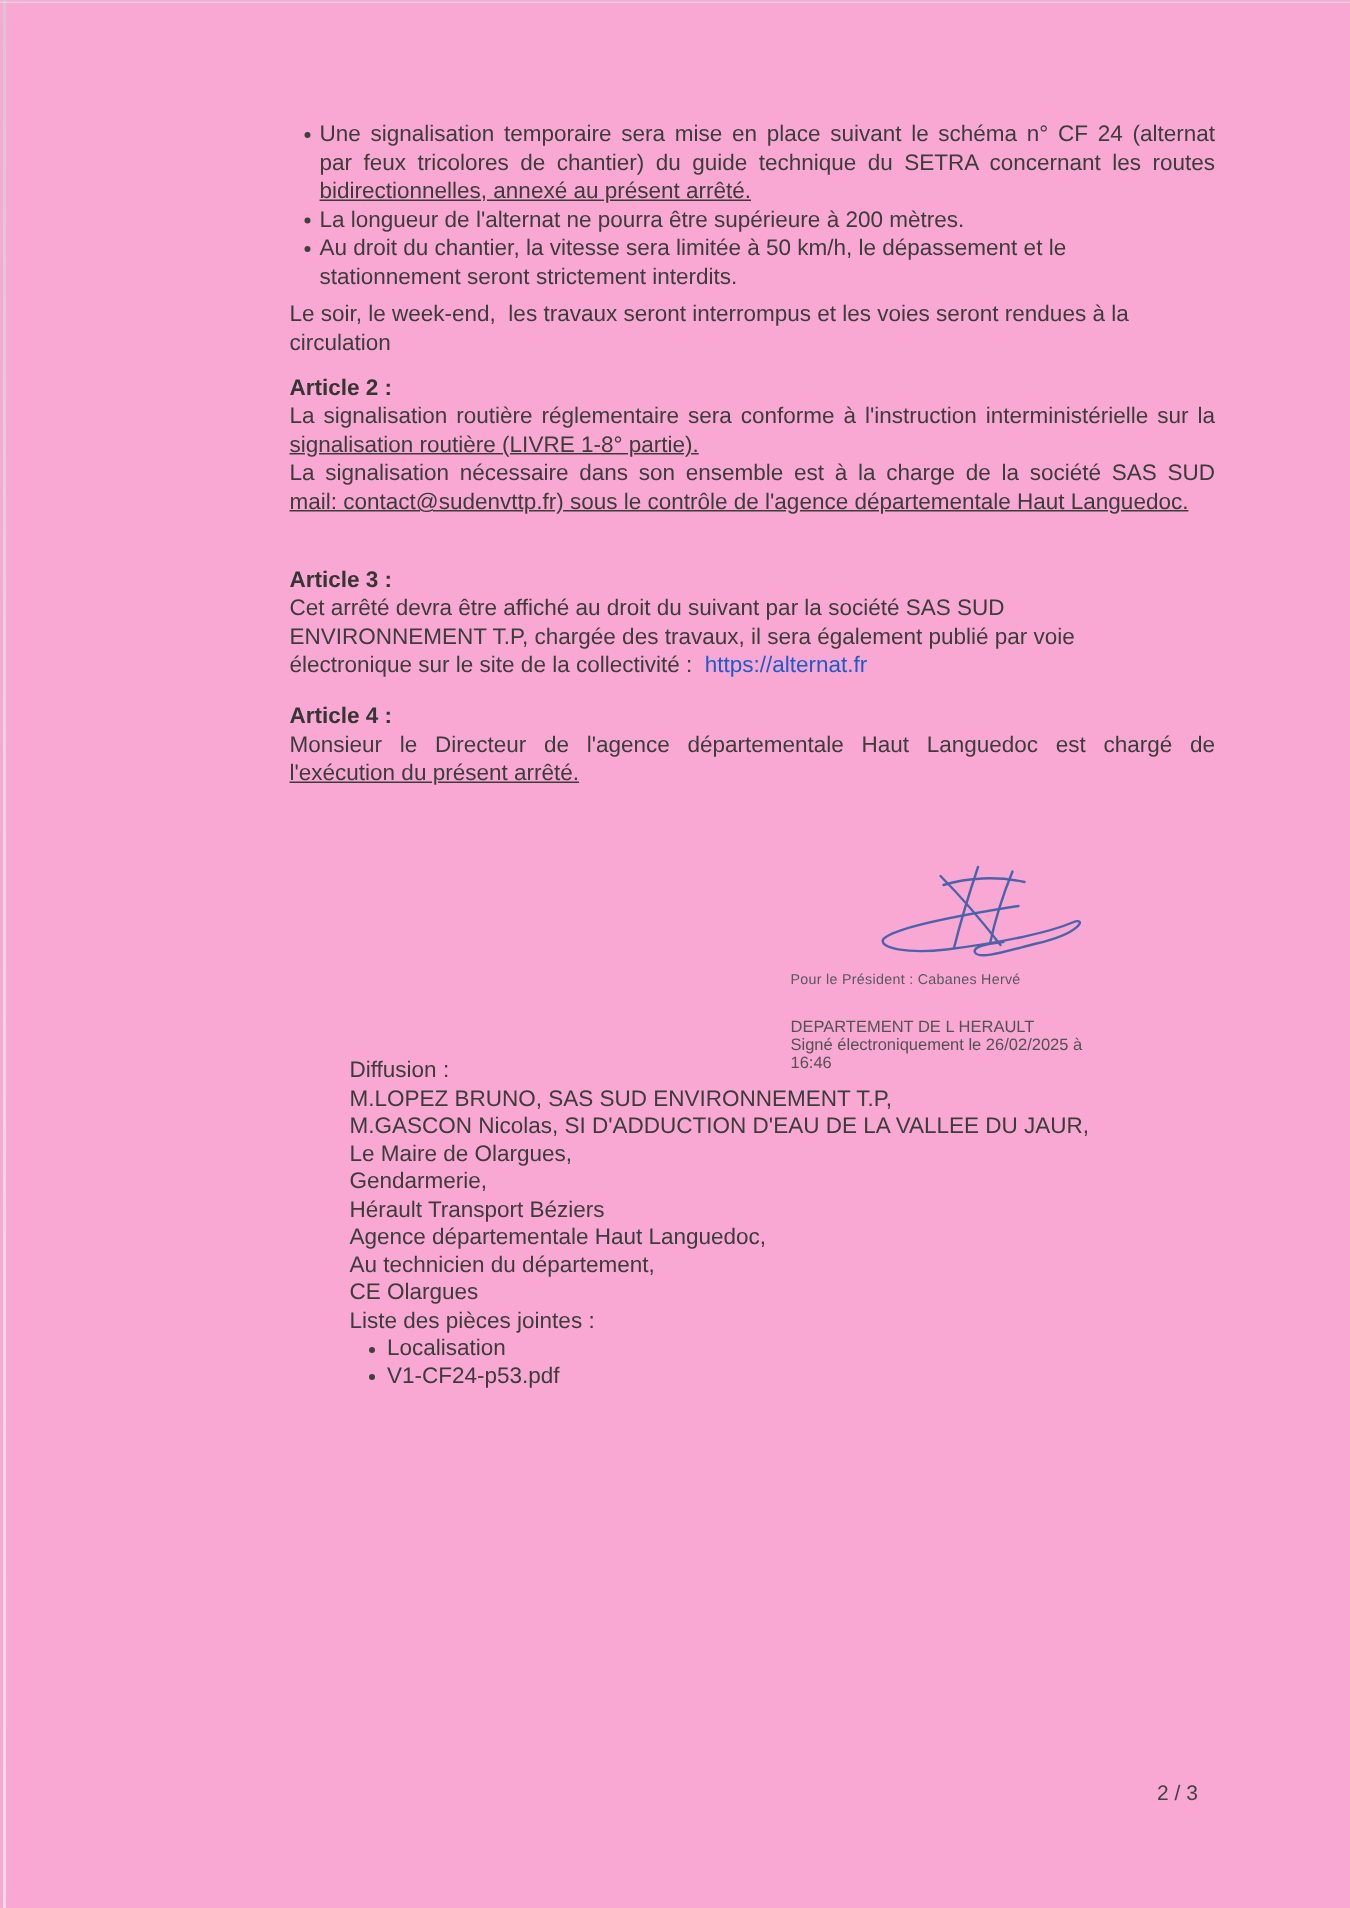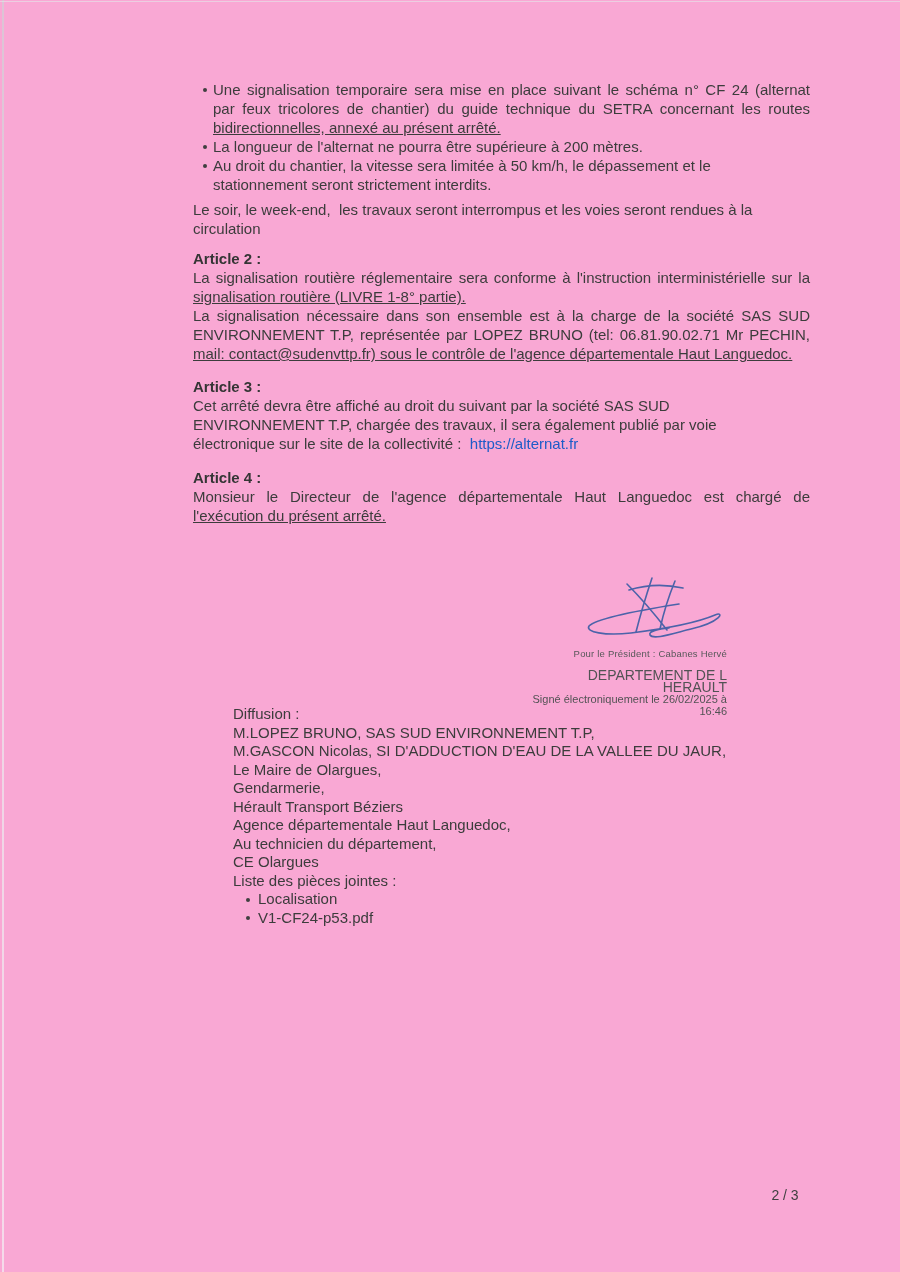--- a/index.html
+++ b/index.html
@@ -25,24 +25,24 @@
   .j div:last-child { text-align-last:auto;text-decoration:underline; }
 
   
   .pre div, .pre span { white-space:pre-wrap; }
 
   .article-heading { font-weight:700; color:#353535; }
 
   .link { color:#1d5cc8; text-decoration:none; cursor:pointer; }
 
   .sig-block { position:absolute; left:527px; top:574px; width:200px;
-    text-align:right; color:#58585a; }
+    text-align:left; color:#58585a; }
   .sig-svg { display:block; margin:0 0 0 52px; }
   .sig-signer { font-size:9.5px; line-height:13px; margin-top:1px; letter-spacing:.2px; }
-  .sig-org { font-size:14px; line-height:12px; margin-top:9px; color:#525254; }
+  .sig-org { font-size:11px; line-height:12px; margin-top:19px; color:#525254; }
   .sig-date { font-size:11px; line-height:12px; color:#525254; }
 
   .diffusion { position:absolute; left:233px; top:705px; font-size:15px; line-height:18.5px; }
   .attach-row { display:flex; }
   .attach-dot { flex:0 0 auto; width:4px; height:4px; border-radius:50%;
     background:#3f3f3f; margin:7.5px 8px 0 13px; }
 
   .footer-page { position:absolute; left:745px; top:1186px; width:80px;
     text-align:center; font-size:14px; line-height:18px; color:#414141; }
 </style>
@@ -83,21 +83,20 @@
     </div>
 
   <section class="text-col" style="top:249px">
     <div class="article-heading">Article 2 :</div>
     <div class="j">
         <div>La signalisation routière réglementaire sera conforme à l'instruction interministérielle sur la</div>
         <div>signalisation routière (LIVRE 1-8° partie).</div>
       </div>
     <div class="j">
         <div>La signalisation nécessaire dans son ensemble est à la charge de la société SAS SUD</div>
-        <div>ENVIRONNEMENT T.P, représentée par LOPEZ BRUNO (tel: 06.81.90.02.71 Mr PECHIN,</div>
         <div>mail: contact@sudenvttp.fr) sous le contrôle de l'agence départementale Haut Languedoc.</div>
       </div>
   </section>
 
   <section class="text-col" style="top:377px">
     <div class="article-heading">Article 3 :</div>
     <div>
         <div>Cet arrêté devra être affiché au droit du suivant par la société SAS SUD</div>
         <div>ENVIRONNEMENT T.P, chargée des travaux, il sera également publié par voie</div>
       </div>

